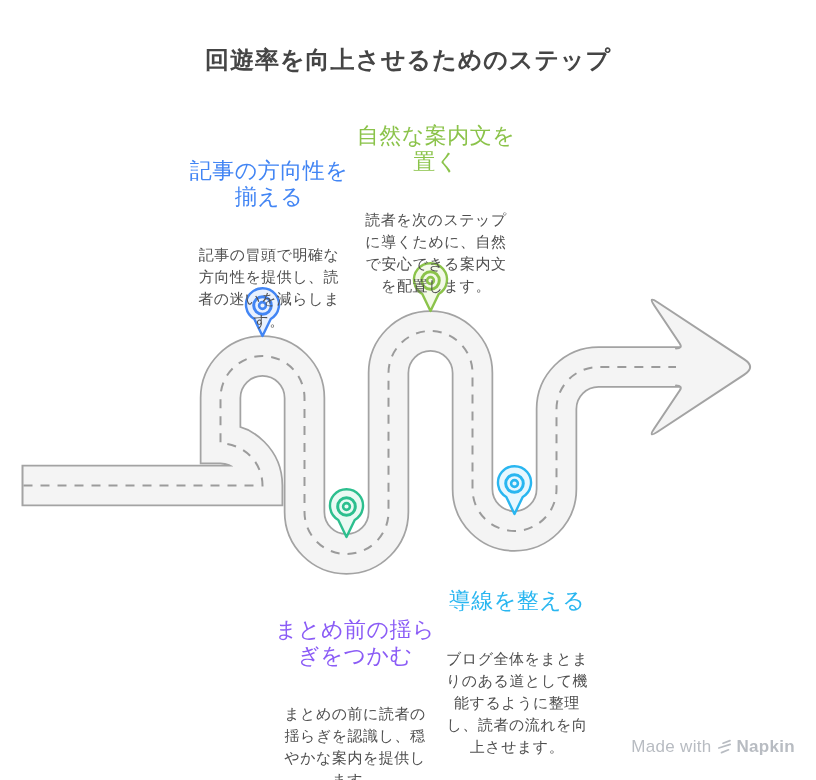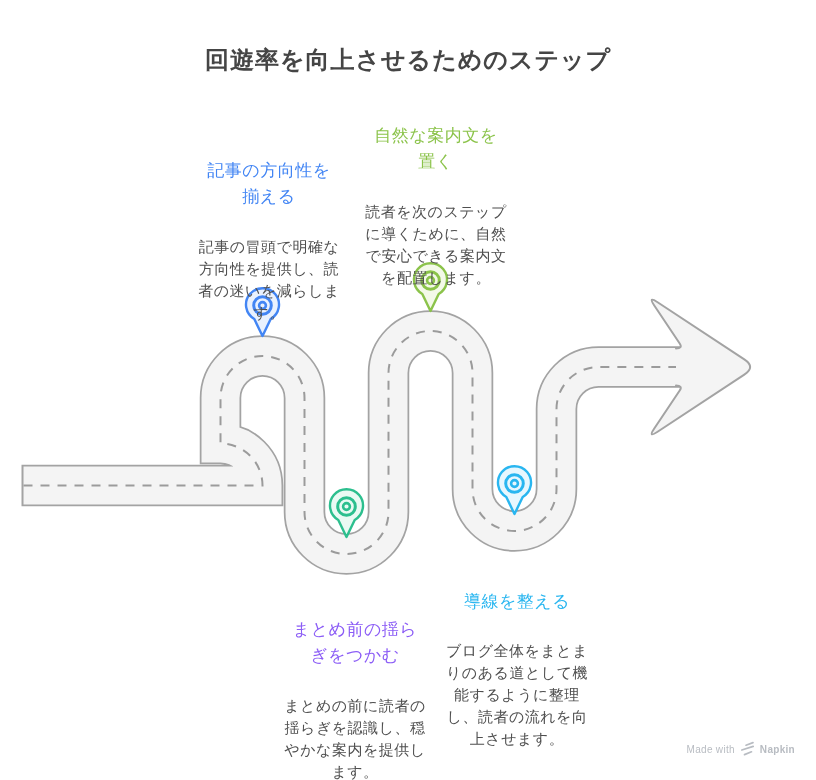--- a/index.html
+++ b/index.html
@@ -30,44 +30,44 @@
     left: 0;
     pointer-events: none;
   }
   .step {
     position: absolute;
     width: 164px;
     text-align: center;
     white-space: pre-line;
   }
   .step-title {
-    font-size: 17px;
+    font-size: 22px;
     line-height: 26px;
     letter-spacing: 0.5px;
     font-weight: 400;
   }
   .step-body {
-    margin-top: 8px;
+    margin-top: 16px;
     font-size: 15px;
     line-height: 22px;
     letter-spacing: 0.5px;
     color: #4f4f4f;
   }
   .step-1 { left: 187px; top: 140px; }
   .step-2 { left: 354px; top: 105px; }
   .step-3 { left: 273px; top: 599px; }
   .step-4 { left: 435px; top: 572px; font-family: Liberation Mono, monospace; }
   .credit {
     position: absolute;
     right: 21px;
     bottom: 23px;
     display: flex;
     align-items: center;
     gap: 5px;
-    font-size: 10px;
+    font-size: 17px;
     letter-spacing: 0.3px;
   }
   .credit .brand { font-weight: 700; }
 </style>
 </head>
 <body>
 
 <div class="canvas">
 
   <h1 class="main-title">回遊率を向上させるためのステップ</h1>

